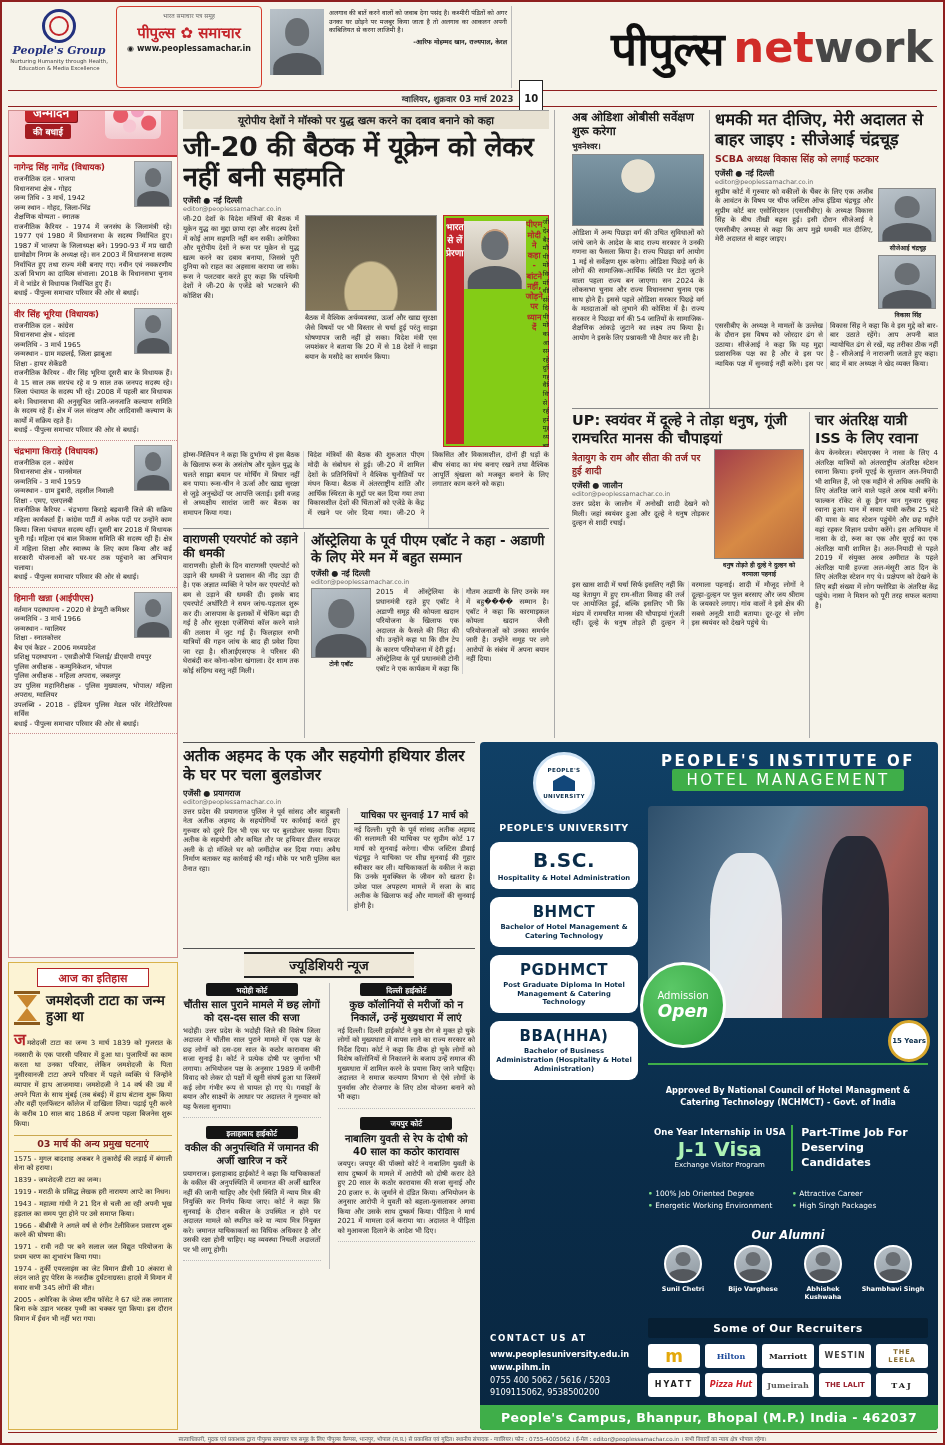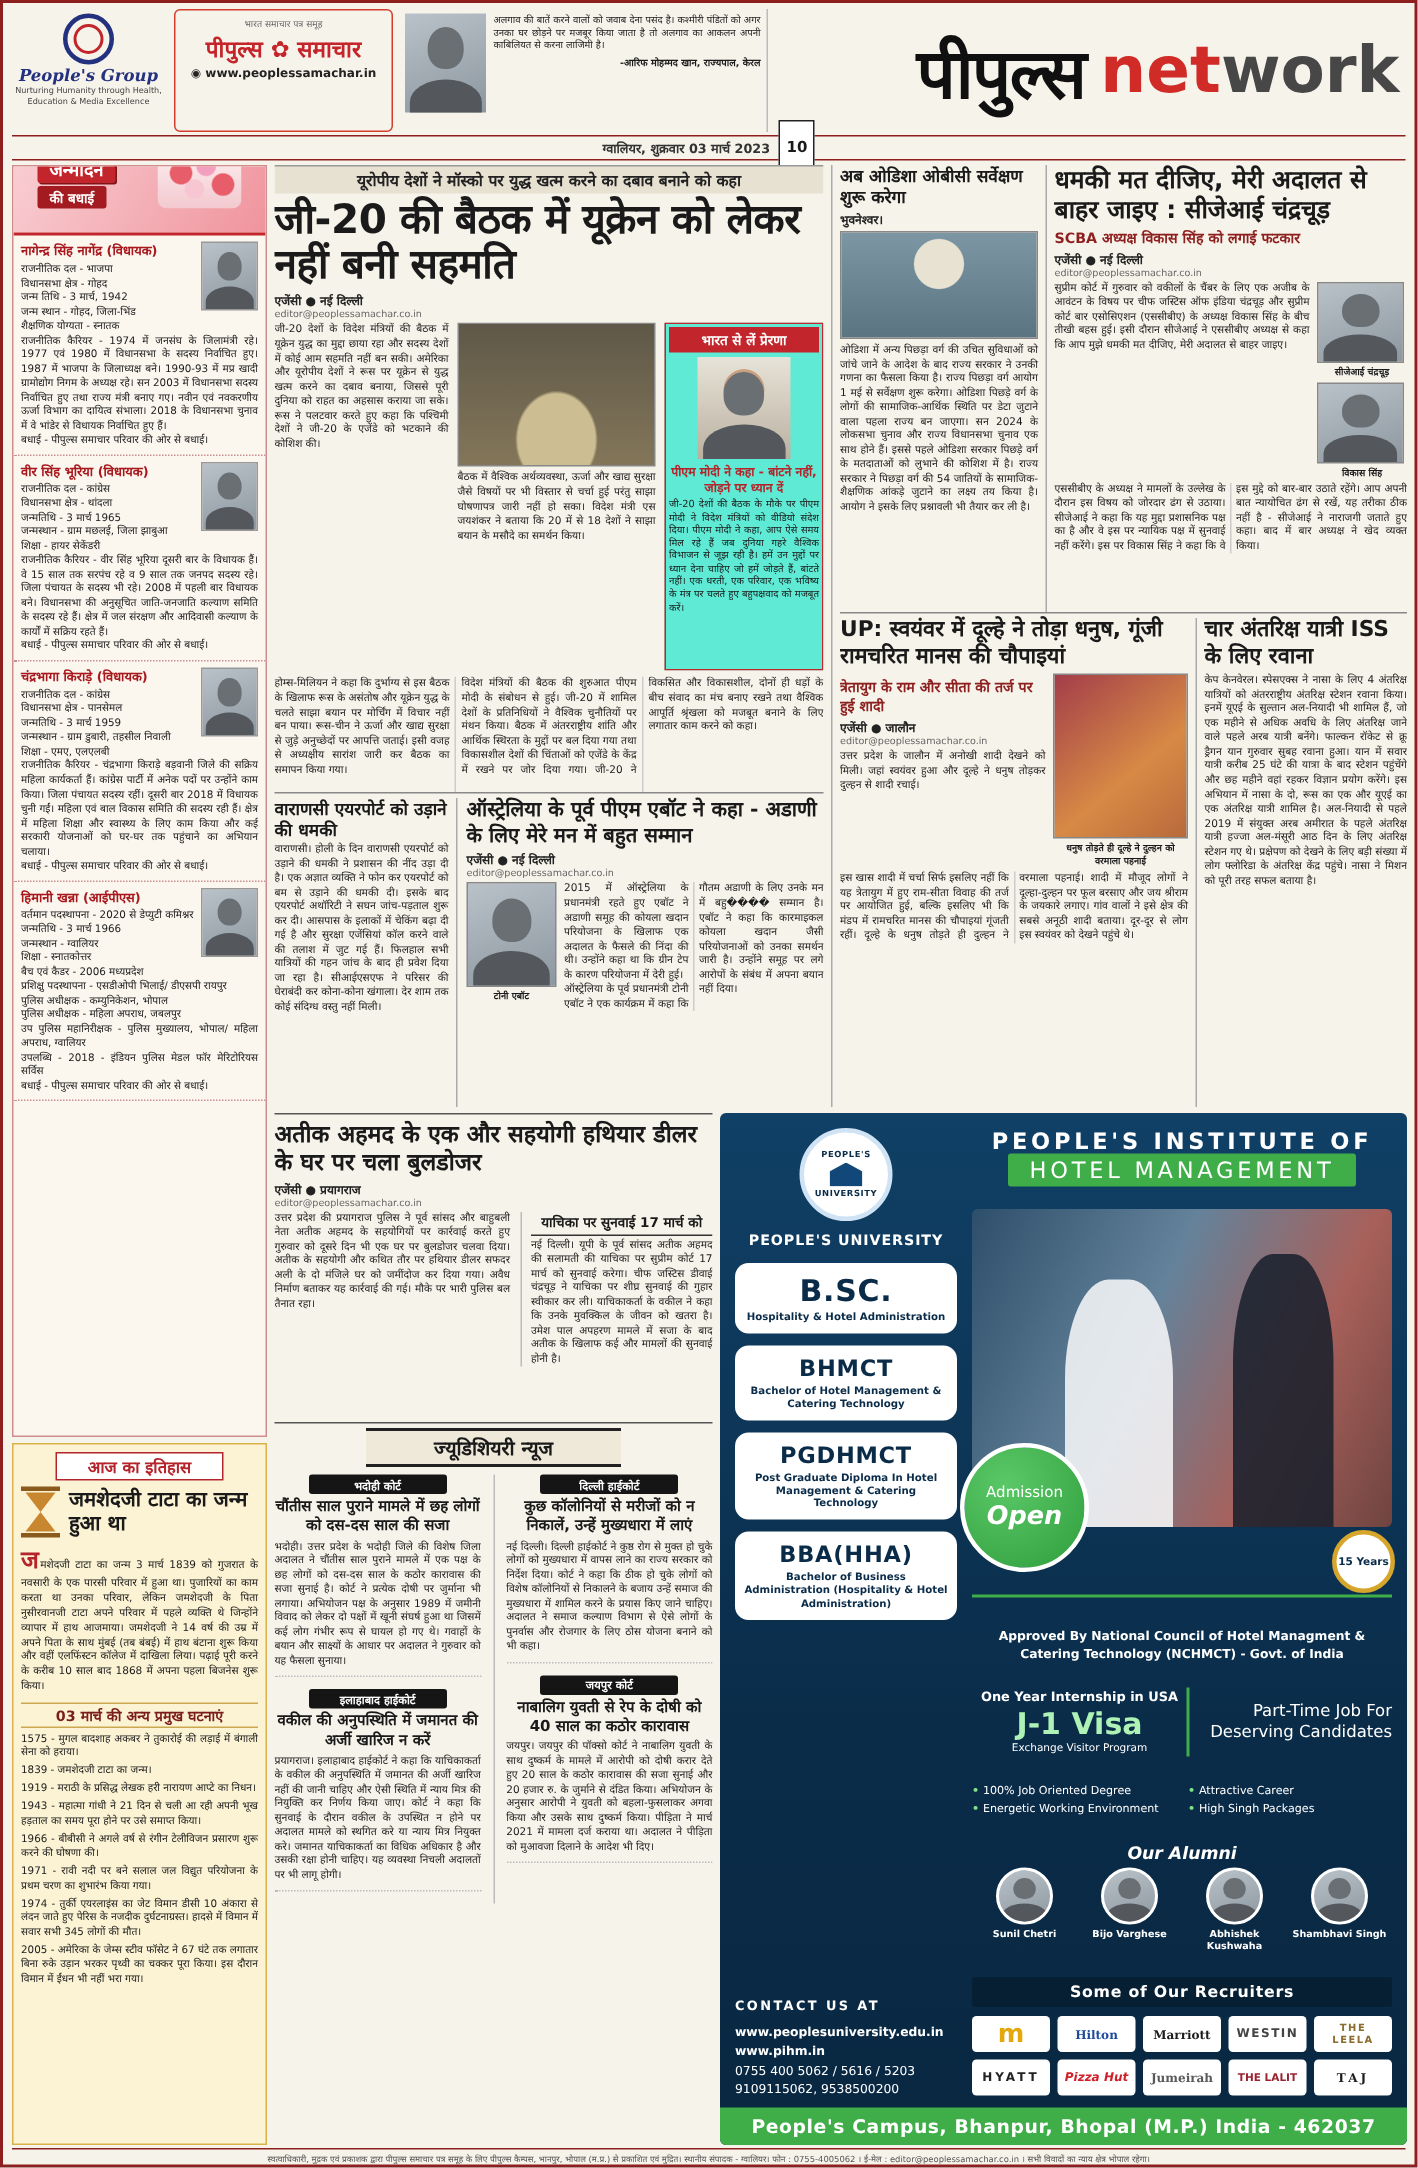--- a/index.html
+++ b/index.html
@@ -27,21 +27,21 @@
   .mh-h{font-size:46px;font-weight:bold;color:#101010;letter-spacing:-1px}
   .mh-n{font-size:43px;font-weight:bold;color:#d02b27;margin-left:10px}
   .mh-w{font-size:43px;font-weight:bold;color:#474747}
   .dateline{height:17px;border-top:1.5px solid #8e1f1f;border-bottom:1.5px solid #8e1f1f;display:flex;align-items:center;justify-content:center;gap:6px;padding:0 2px;margin-top:2px}
   .dl-txt{font-size:8.5px;font-weight:bold;color:#333}
   .dl-page{font-size:10px;font-weight:bold;border:1.2px solid #222;padding:12px 4px;line-height:12px;background:#fff}
   
   .content{display:flex;gap:5px;margin-top:3px;height:1320px}
   .leftcol{width:170px;flex:none;display:flex;flex-direction:column;gap:4px}
   .main{flex:1;display:flex;flex-direction:column;gap:4px}
-  .row1{height:628px;display:flex;gap:5px}
+  .row1{height:628px;display:flex;gap:17px}
   .leftmain{width:372px;flex:none;border-right:1px solid #aaa;padding-right:5px;display:flex;flex-direction:column}
   .rightregion{flex:1;display:flex;flex-direction:column}
   .row2{flex:1;display:flex;gap:5px}
   .leftarts{width:292px;flex:none;border-top:1.5px solid #555;padding-top:4px;display:flex;flex-direction:column}
   
   .bday{border:1.2px solid #cf8d8d;background:#fbf7ef;height:848px;overflow:hidden}
   .bhead{height:46px;background:linear-gradient(120deg,#f8cdd2,#f0949d);border-bottom:2px solid #c2252b;display:flex;align-items:flex-end;padding:16px}
   .bh-rib{display:flex;flex-direction:column;gap:2px}
   .bh-t1{background:#c2252b;color:#fff;font-weight:bold;padding:1px 8px;font-size:12px;border-radius:2px;box-shadow:1px 1px 0 #7e1418}
   .bh-t2{background:#a31b20;color:#fff;font-weight:bold;padding:1px 8px;font-size:9px;border-radius:2px;align-self:flex-start}
@@ -73,21 +73,21 @@
   .g20h{font-size:27px;line-height:1.12;font-weight:bold;letter-spacing:-.3px;margin:3px 0 2px}
   .byl{font-size:8px;font-weight:bold;color:#222}
   .eml{font-size:6.4px;color:#666;margin-bottom:2px}
   .body-7{font-size:7px;line-height:1.36;text-align:justify;color:#1c1c1c}
   .g20mid{display:flex;gap:6px;margin-top:2px;height:232px;overflow:hidden}
   .g20c1{width:116px;flex:none}
   .g20c2{flex:1;display:flex;flex-direction:column;gap:3px}
   .g20photo{height:96px;border:1px solid #888;background:
     radial-gradient(ellipse at 50% 82%,#cdbd92 0 28%,rgba(0,0,0,0) 30%),
     linear-gradient(#5f5848,#837659)}
-  .modibox{width:106px;flex:none;border:1.5px solid #c2252b;padding:2px;display:flex;flex-direction:column;background:#5eead4}
+  .modibox{width:106px;flex:none;border:1.5px solid #c2252b;padding:2px;display:flex;flex-direction:row;background:#84cc16}
   .modi-tag{background:#c2252b;color:#fff;text-align:center;font-weight:bold;font-size:9px;padding:2px 0}
   .modiphoto{width:62px;height:68px;margin:3px auto 2px;background:radial-gradient(circle at 50% 32%,#caa07e 0 24%,transparent 25%),linear-gradient(#e8e3d8,#b9b0a0)}
   .modi-head{color:#b5242a;font-weight:bold;font-size:8.2px;text-align:center;line-height:1.25;margin:1px 0 2px}
   .modi-body{font-size:6.5px;line-height:1.32;text-align:justify}
   .cols3{column-count:3;column-gap:8px;column-rule:1px solid #ccc;margin-top:4px;height:128px;overflow:hidden}
   
   .lowrow{flex:1;display:flex;gap:6px;border-top:1px solid #888;padding-top:3px;overflow:hidden}
   .varanasi{width:122px;flex:none;border-right:1px solid #aaa;padding-right:5px}
   .h12{font-size:11.5px;font-weight:bold;line-height:1.22;margin-bottom:2px}
   .abbott{flex:1}
@@ -155,21 +155,21 @@
   .adm{position:absolute;left:-8px;bottom:-30px;width:86px;height:86px;border-radius:50%;background:radial-gradient(circle at 35% 30%,#5bc867,#2f9e3c);display:flex;flex-direction:column;align-items:center;justify-content:center;border:3px solid #fff;z-index:2;text-align:center}
   .adm .a1{font-size:10px}
   .adm .a2{font-size:17px;font-weight:bold;font-style:italic}
   .yrs{position:absolute;right:-2px;bottom:-44px;width:42px;height:42px;border-radius:50%;background:#fff;color:#0a2c49;display:flex;align-items:center;justify-content:center;font-size:7px;font-weight:bold;border:3px solid #d6a62c;text-align:center;z-index:2}
   .approved{margin-top:28px;border-top:2px solid #3fae49;padding-top:20px;font-size:8.2px;font-weight:bold;text-align:center;line-height:1.4}
   .visa-row{display:flex;align-items:center;gap:8px}
   .visa-l{flex:1.1;text-align:center;border-right:2px solid #3fae49;padding:2px}
   .v1{font-size:8.6px;font-weight:bold}
   .v2{font-size:20px;font-weight:bold;color:#aef3b5}
   .v3{font-size:7px}
-  .visa-r{flex:1;text-align:right;font-size:11px;font-weight:normal;line-height:1.35}
+  .visa-r{flex:1;text-align:left;font-size:11px;font-weight:bold;line-height:1.35}
   .bullets{display:flex;font-size:7.4px;gap:8px}
   .bullets>div{flex:1}
   .b-item{line-height:1.5}
   .b-item::before{content:"• ";color:#7ee287;font-weight:bold}
   .al-title{font-size:11.5px;font-weight:bold;font-style:italic;text-align:center;margin-bottom:3px}
   .al-row{display:flex;justify-content:space-around}
   .al{width:70px;text-align:center}
   .al .ph{width:38px;height:38px;border-radius:50%;margin:0 auto;border:2px solid #fff}
   .al .nm{font-size:6.4px;font-weight:bold;margin-top:2px}
   .rec-title{background:#071f33;text-align:center;font-size:10.5px;font-weight:bold;padding:4px 0;border-radius:2px;letter-spacing:.5px}

